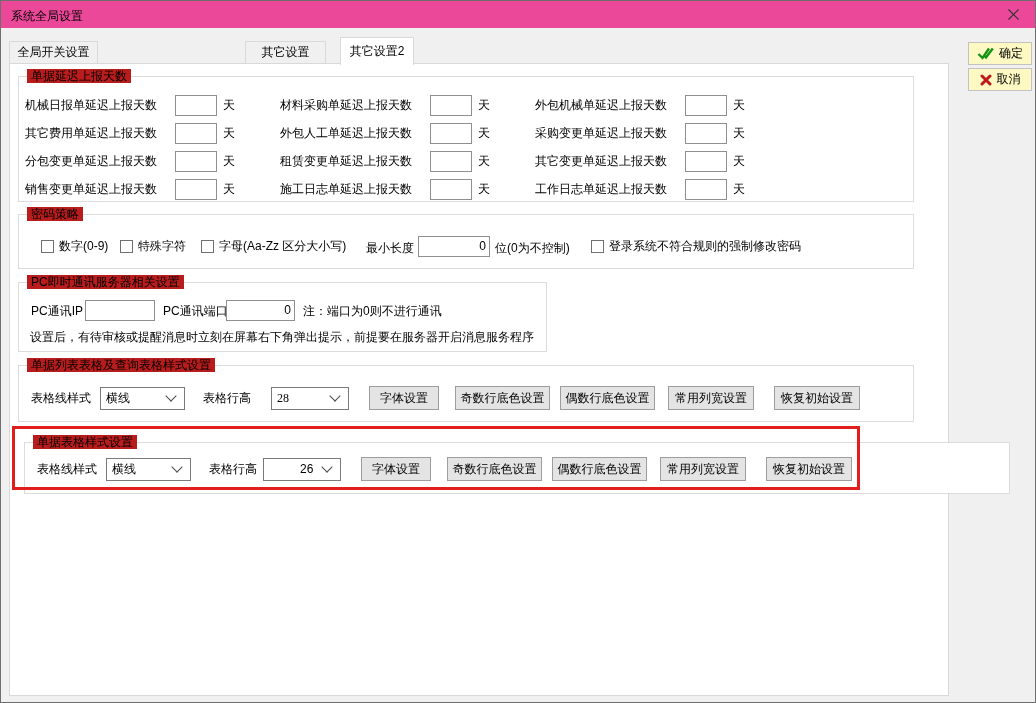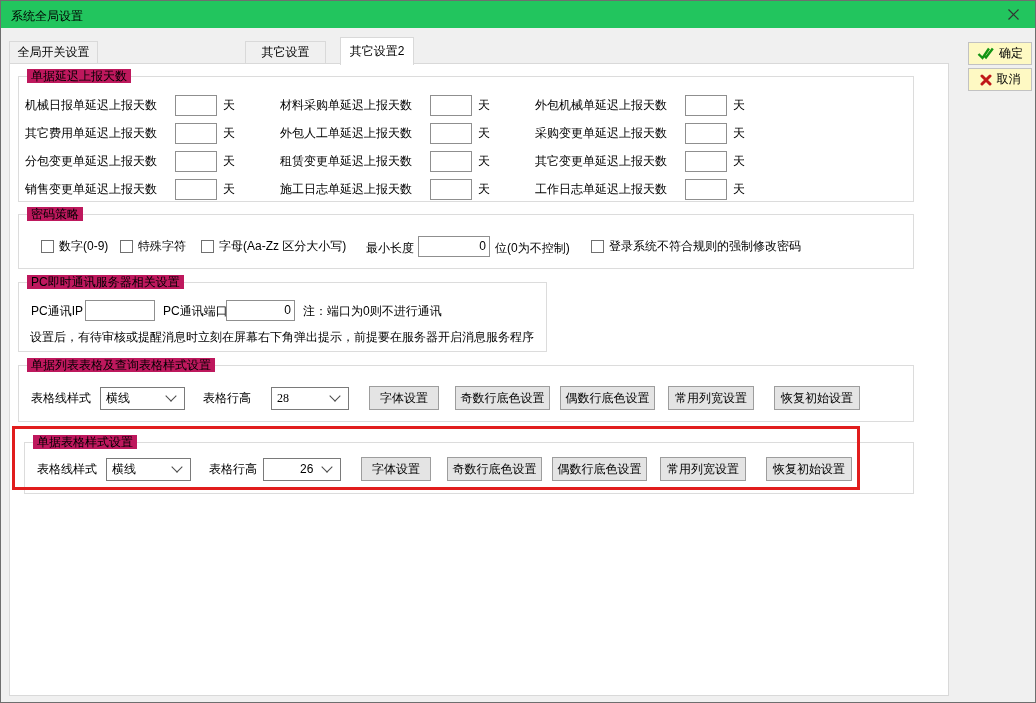--- a/index.html
+++ b/index.html
@@ -4,39 +4,39 @@
 <style>
   html,body{margin:0;padding:0;}
   body{
     width:1036px;height:703px;
     font-family:"Liberation Sans",sans-serif;
     font-size:12px;color:#000;background:#fff;
     -webkit-font-smoothing:antialiased;
   }
   .dialog{position:absolute;left:0;top:0;width:1036px;height:703px;
     box-sizing:border-box;border:1px solid #6e6e6e;background:#f0f0f0;overflow:hidden;}
-  .titlebar{position:absolute;left:0;top:0;right:0;height:27px;background:#22c55e;}
+  .titlebar{position:absolute;left:0;top:0;right:0;height:27px;background:#ec4899;}
   .title{position:absolute;left:10px;top:7px;white-space:nowrap;}
   .close-btn{position:absolute;right:6px;top:2px;width:32px;height:22px;
     display:flex;align-items:center;justify-content:center;color:#333;font-size:14px;}
   
   .tab{position:absolute;box-sizing:border-box;top:40px;height:23px;
     background:#f0f0f0;border:1px solid #d9d9d9;text-align:center;line-height:21px;
     z-index:1;white-space:nowrap;overflow:hidden;}
   .tab.active{top:36px;height:28px;background:#fff;border-bottom:none;z-index:3;line-height:26px;}
   
   .page{position:absolute;left:8px;top:62px;width:940px;height:633px;
     box-sizing:border-box;background:#fff;border:1px solid #d9d9d9;z-index:2;}
   
   .win-btn{position:absolute;left:967px;width:64px;height:23px;box-sizing:border-box;
     background:#fef9c3;border:1px solid #c2c2c2;display:flex;align-items:center;
     justify-content:center;gap:5px;z-index:4;}
   
   .groupbox{position:absolute;box-sizing:border-box;border:1px solid #dcdcdc;background:#fff;}
-  .gb-title{position:absolute;top:-8px;left:8px;background:#be185d;padding:0 4px;
+  .gb-title{position:absolute;top:-8px;left:8px;background:#b91c1c;padding:0 4px;
     line-height:14px;white-space:nowrap;}
   
   .textbox{background:#fff;border:1px solid #8f8f8f;height:21px;box-sizing:border-box;
     line-height:19px;}
   .textbox.num{text-align:right;padding-right:3px;}
   
   .delay-grid{position:absolute;left:6px;top:14px;display:grid;
     grid-template-columns:255px 255px 250px;grid-auto-rows:28px;align-items:center;}
   .dl-cell{display:flex;align-items:center;}
   .dl-label{width:150px;white-space:nowrap;overflow:visible;}
@@ -215,21 +215,21 @@
           <span class="chev"></span>
         </div>
         <div class="sbtn" style="width:70px;margin-left:20px;">字体设置</div>
         <div class="sbtn" style="width:95px;margin-left:16px;">奇数行底色设置</div>
         <div class="sbtn" style="width:95px;margin-left:10px;">偶数行底色设置</div>
         <div class="sbtn" style="width:86px;margin-left:13px;">常用列宽设置</div>
         <div class="sbtn" style="width:86px;margin-left:20px;">恢复初始设置</div>
       </div>
     </div>
 
-    <div class="groupbox" style="left:14px;top:378px;width:890px;height:52px;">
+    <div class="groupbox" style="left:14px;top:378px;width:986px;height:52px;">
       <span class="gb-title">单据表格样式设置</span>
       <div class="style-row" style="top:14px;">
         <span class="lblA">表格线样式</span>
         <div class="dd" style="width:85px;margin-left:6px;">
           <span>横线</span>
           <span class="chev"></span>
         </div>
         <span class="lblB">表格行高</span>
         <div class="dd" style="width:78px;margin-left:2px;padding-left:36px;">
           <span>26</span>

